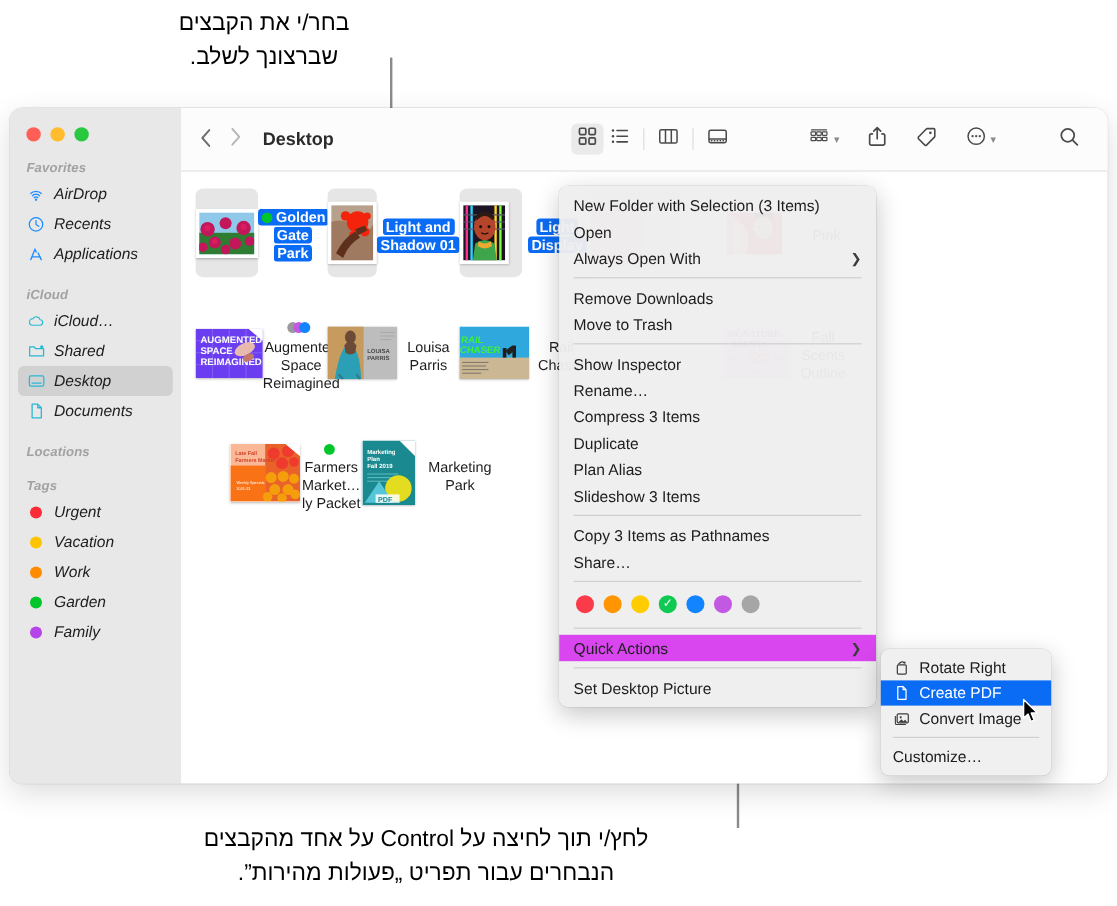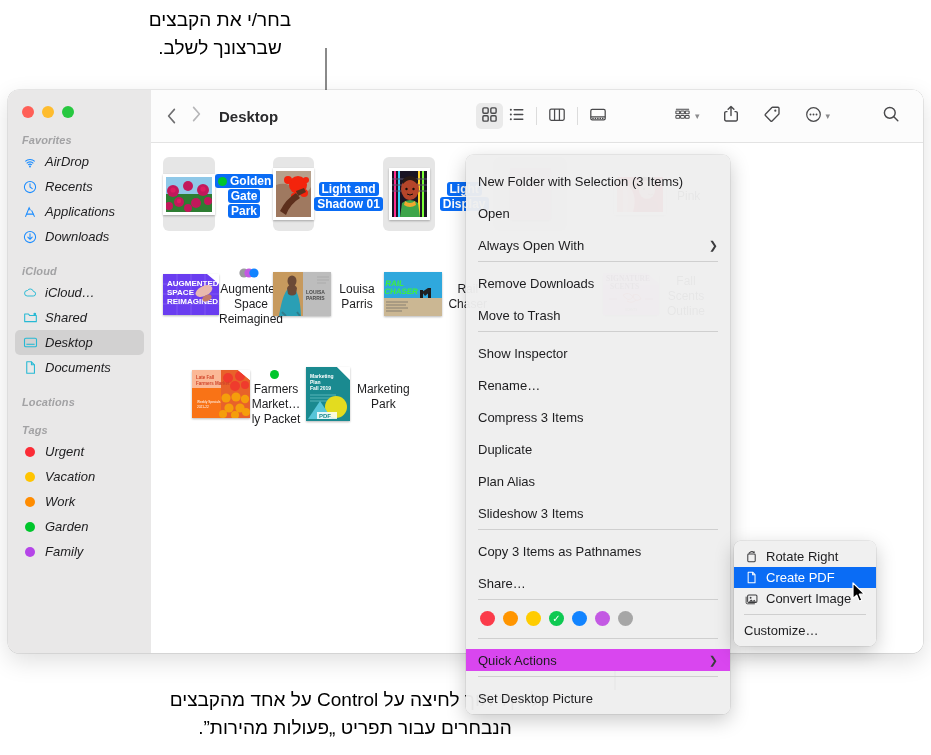--- a/index.html
+++ b/index.html
@@ -118,21 +118,21 @@
     padding: 10px 0 0 0;
   }
   .frow { display: flex; }
   .fcell {
     width: 110px;
     display: flex; flex-direction: row; align-items: center;
     padding-top: 4px;
   }
   .thumb-box {
     width: 74px; height: 74px;
-    display: flex; align-items: center; justify-content: center;
+    display: flex; align-items: center; 
     border-radius: 6px;
   }
   .thumb-box.sel { background: #e6e6e6; }
   .photo {
     background: #fff;
     padding: 3px;
     box-shadow: 0 1px 2px rgba(0,0,0,0.28);
   }
   .flabel {
     margin-top: 5px;
@@ -170,21 +170,20 @@
     padding: 5px 0;
     font-size: 13px;
     color: #1d1d1f;
     z-index: 20;
   }
   .mi {
     height: 22px;
     display: flex; align-items: center;
     padding: 0 12px 0 12px;
     white-space: nowrap;
-    margin-top: 10px;
   }
   .mi .arrow { margin-left: auto; font-size: 11px; color: #3c3c3e; font-weight: bold;}
   .mi.hl { background: #d946ef; }
   .msep { height: 1px; background: #cfcfcf; margin: 5px 12px; }
   .tagrow { display: flex; gap: 8px; padding: 6px 14px 7px 14px; }
   .tagbig {
     width: 15px; height: 15px; border-radius: 50%;
     display: flex; align-items: center; justify-content: center;
     color: #fff; font-size: 10px; font-weight: bold;
   }
@@ -263,29 +262,20 @@
       <div class="sb-item">
         <span class="sb-ic">
           <svg width="14" height="14" viewBox="0 0 16 16">
               <path d="M3 13L7 3.2 8.2 5.6M13 13L10 6.6" fill="none" stroke="#1a8cff" stroke-width="1.25" stroke-linecap="round"></path>
           <path d="M4.6 10.4h7" fill="none" stroke="#1a8cff" stroke-width="1.25" stroke-linecap="round"></path>
             </svg>
         </span>
         <span>Applications</span>
       </div>
 
-      <div class="sb-item">
-        <span class="sb-ic">
-          <svg width="14" height="14" viewBox="0 0 16 16">
-              <circle cx="8" cy="8" r="6.4" fill="none" stroke="#1a8cff" stroke-width="1.2"></circle>
-          <path d="M8 4.4v6M5.5 8.1L8 10.6l2.5-2.5" fill="none" stroke="#1a8cff" stroke-width="1.2" stroke-linecap="round" stroke-linejoin="round"></path>
-            </svg>
-        </span>
-        <span>Downloads</span>
-      </div>
 
       <div class="sb-group">iCloud</div>
 
       <div class="sb-item">
         <span class="sb-ic">
           <svg width="15" height="15" viewBox="0 0 18 16">
               <path d="M5 12.2h7.3a2.7 2.7 0 0 0 .2-5.4A3.9 3.9 0 0 0 5.4 5.6 2.9 2.9 0 0 0 5 12.2z" fill="none" stroke="#27b9d4" stroke-width="1.15" stroke-linejoin="round"></path>
             </svg>
         </span>
         <span>iCloud…</span>

